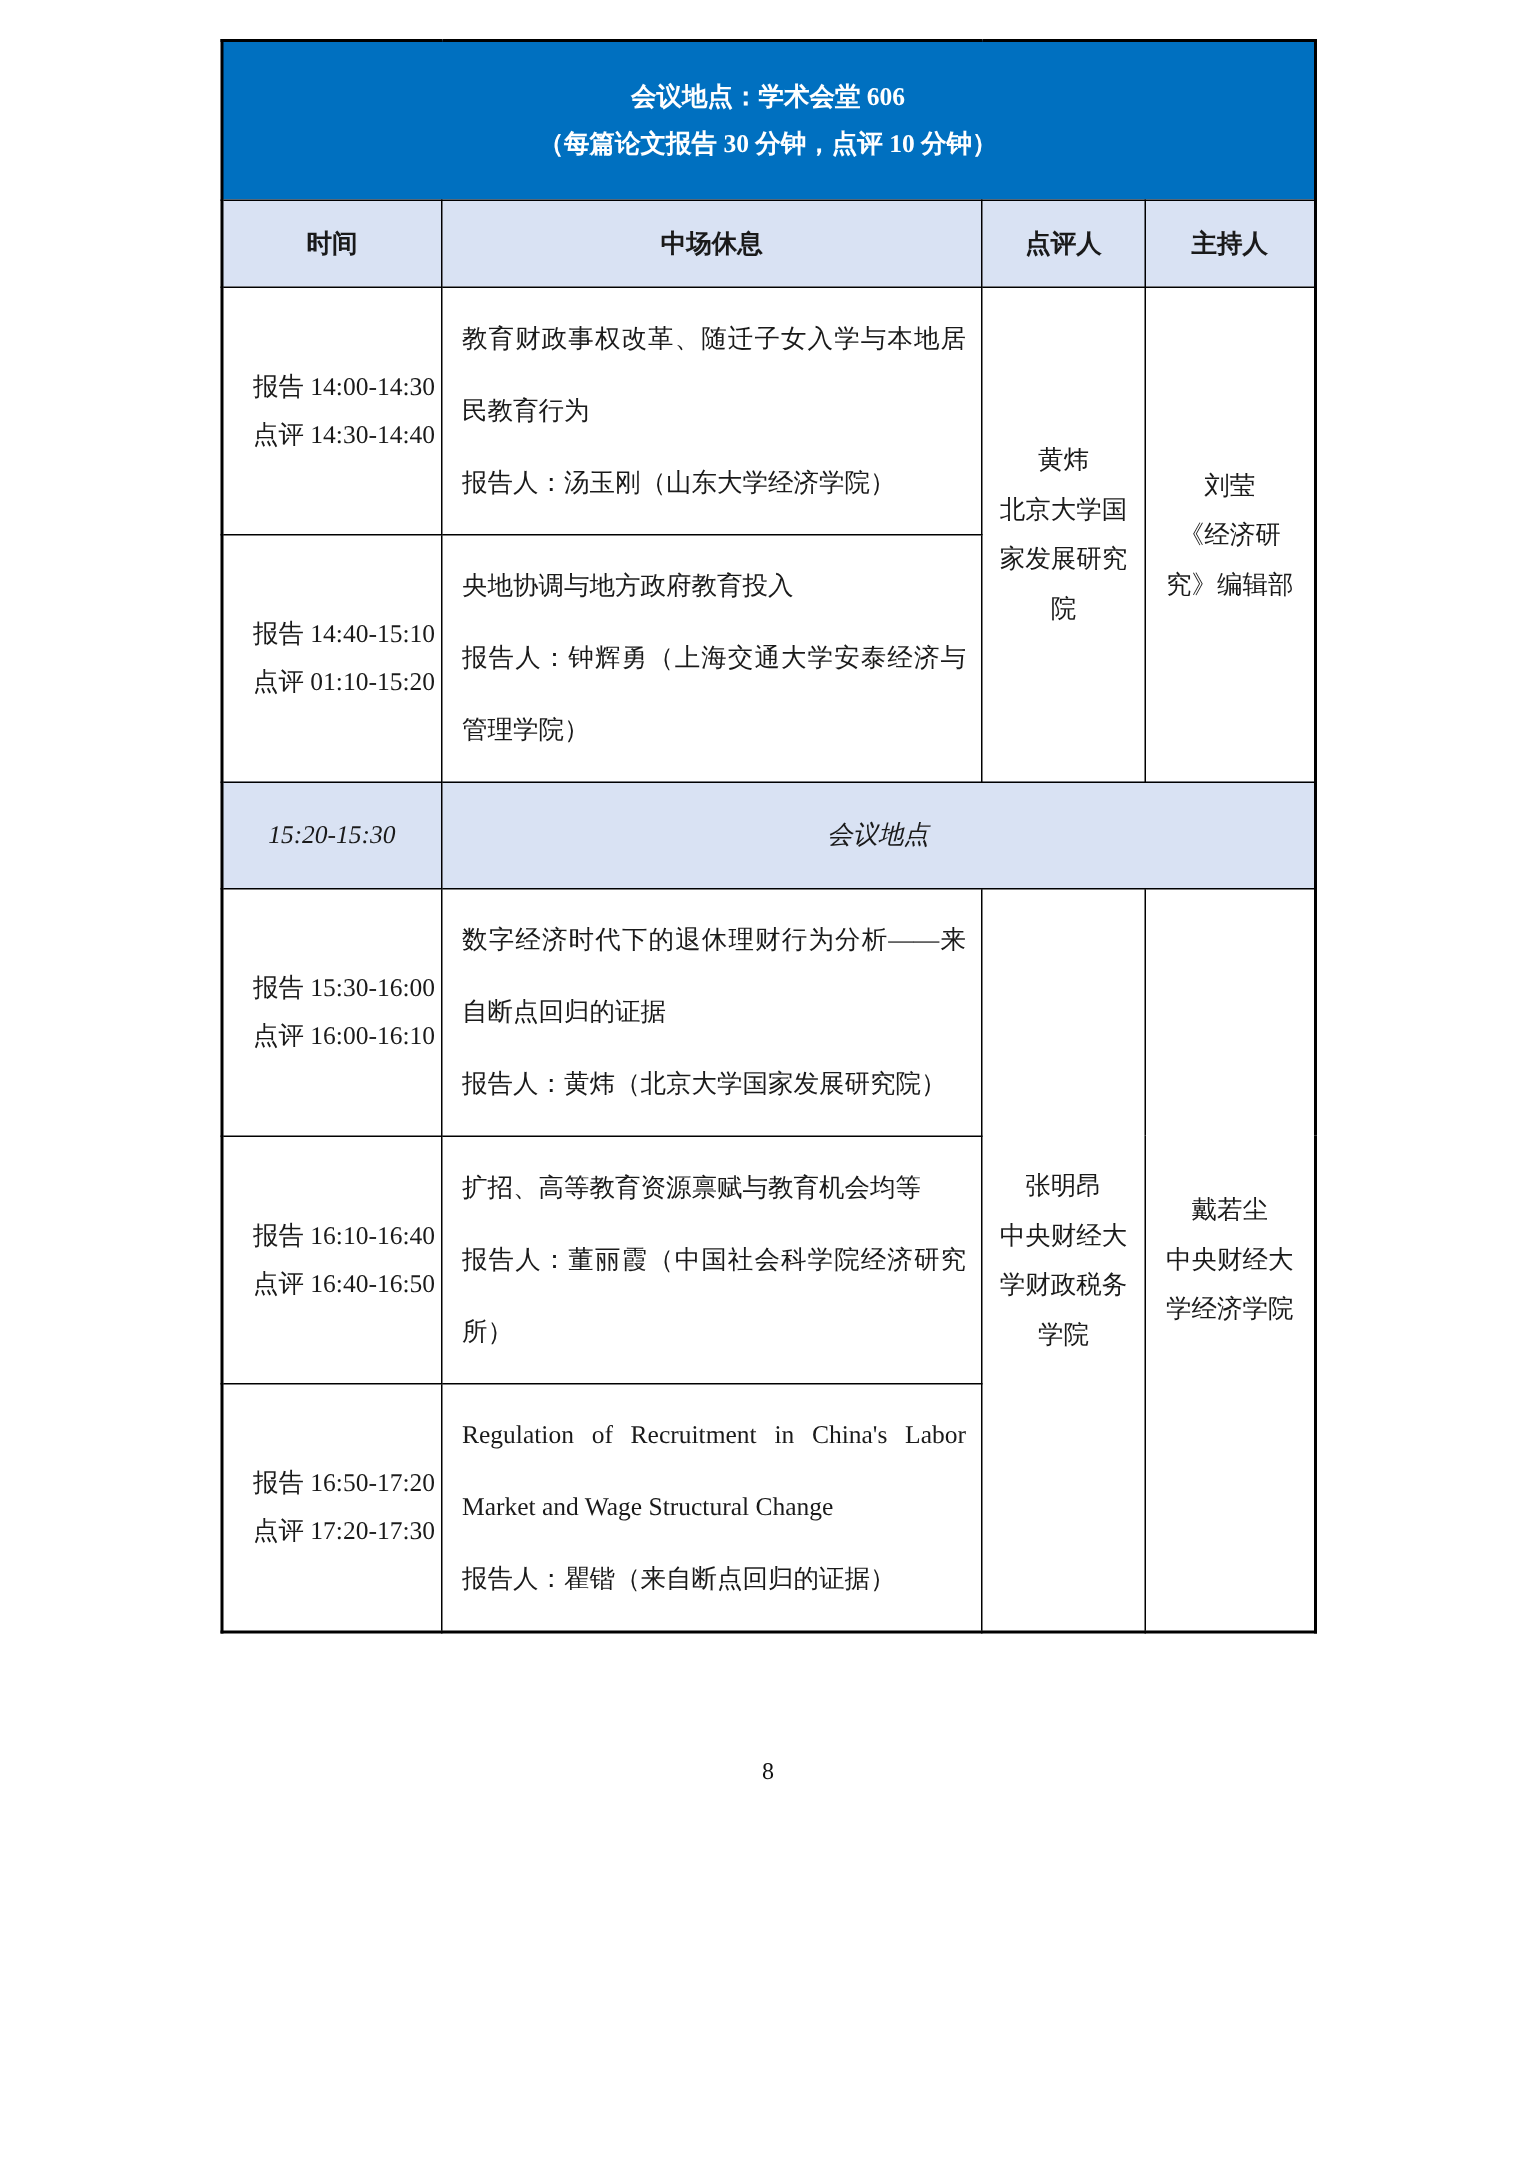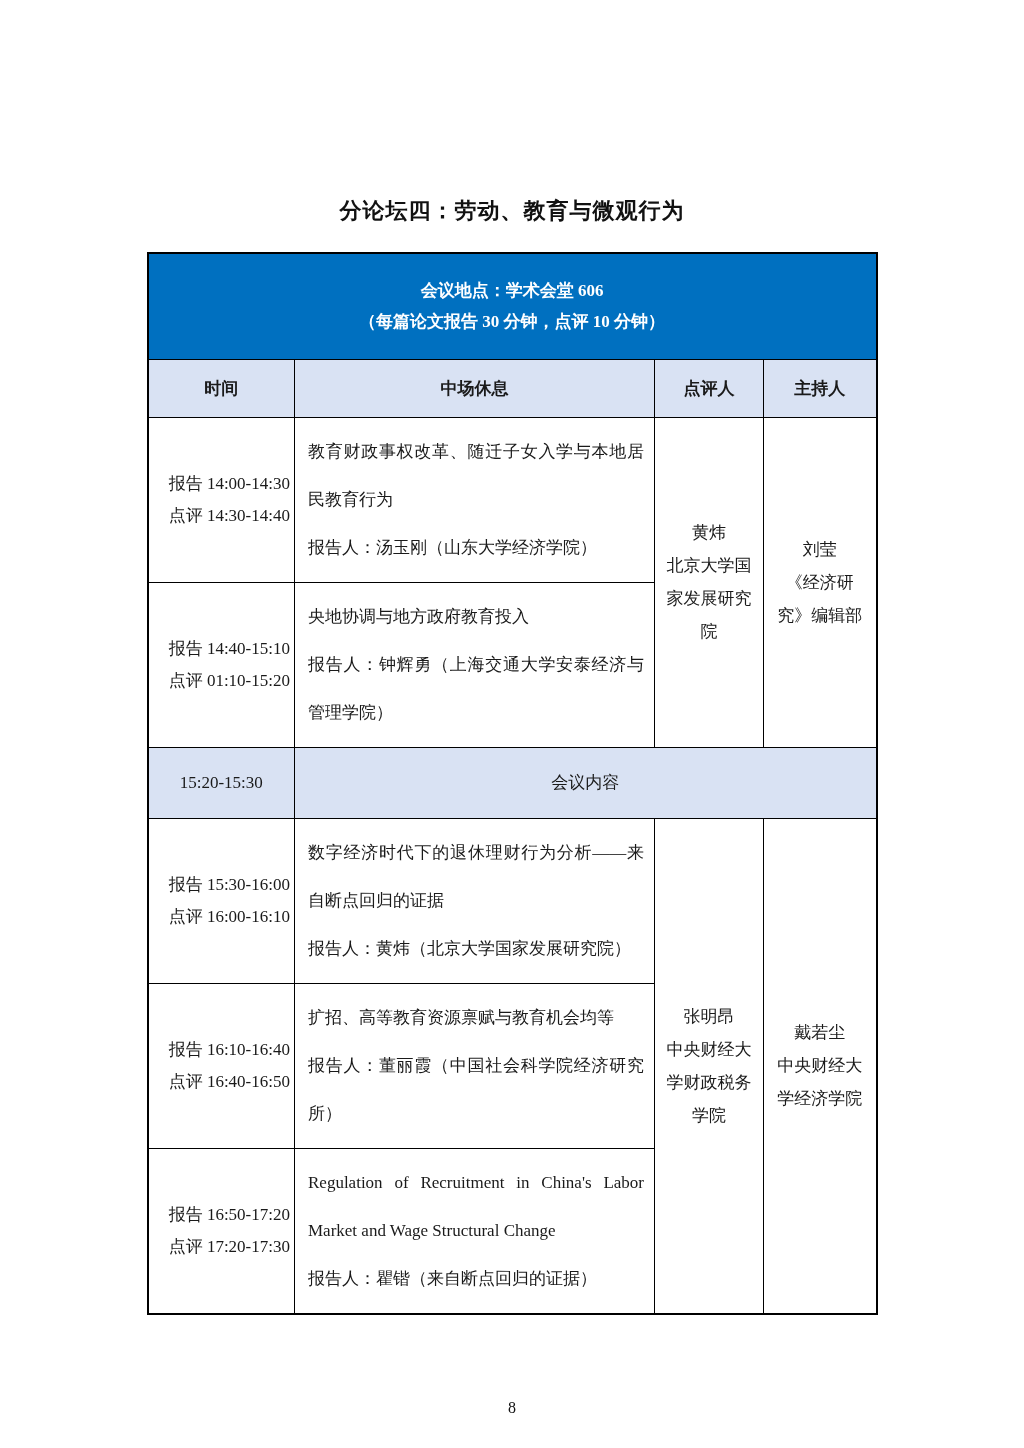--- a/index.html
+++ b/index.html
@@ -65,39 +65,39 @@
   .person-cell {
     text-align: center;
     line-height: 33px;
     padding: 6px 8px;
   }
   .break-row td {
     background: var(--break-bg, #D9E2F3);
     height: 71px;
     text-align: center;
     font-size: 16px;
+    font-style: italic;
   }
   .row-1 td { height: 157px; }
   .row-2 td { height: 144px; }
   .row-3 td { height: 151px; }
   .row-4 td { height: 130px; }
   .row-5 td { height: 147px; }
   .page-number {
     margin-top: 84px;
     text-align: center;
     font-size: 16px;
     color: #111;
   }
 </style>
 </head>
 <body>
 
 <div class="page">
 
-  <div class="doc-title">分论坛四：劳动、教育与微观行为</div>
 
   <table class="schedule">
     <colgroup>
       <col style="width:147px">
       <col style="width:360px">
       <col style="width:109px">
       <col style="width:113px">
     </colgroup>
 
     <tbody>
@@ -140,21 +140,21 @@
         <div>点评 01:10-15:20</div>
       </td>
       <td class="content-cell">
         <div>央地协调与地方政府教育投入</div>
         <div>报告人：钟辉勇（上海交通大学安泰经济与管理学院）</div>
       </td>
     </tr>
 
     <tr class="break-row">
       <td>15:20-15:30</td>
-      <td colspan="3">会议内容</td>
+      <td colspan="3">会议地点</td>
     </tr>
 
     <tr class="row-3">
       <td class="time-cell">
         <div>报告 15:30-16:00</div>
         <div>点评 16:00-16:10</div>
       </td>
       <td class="content-cell">
         <div>数字经济时代下的退休理财行为分析——来自断点回归的证据</div>
         <div>报告人：黄炜（北京大学国家发展研究院）</div>

